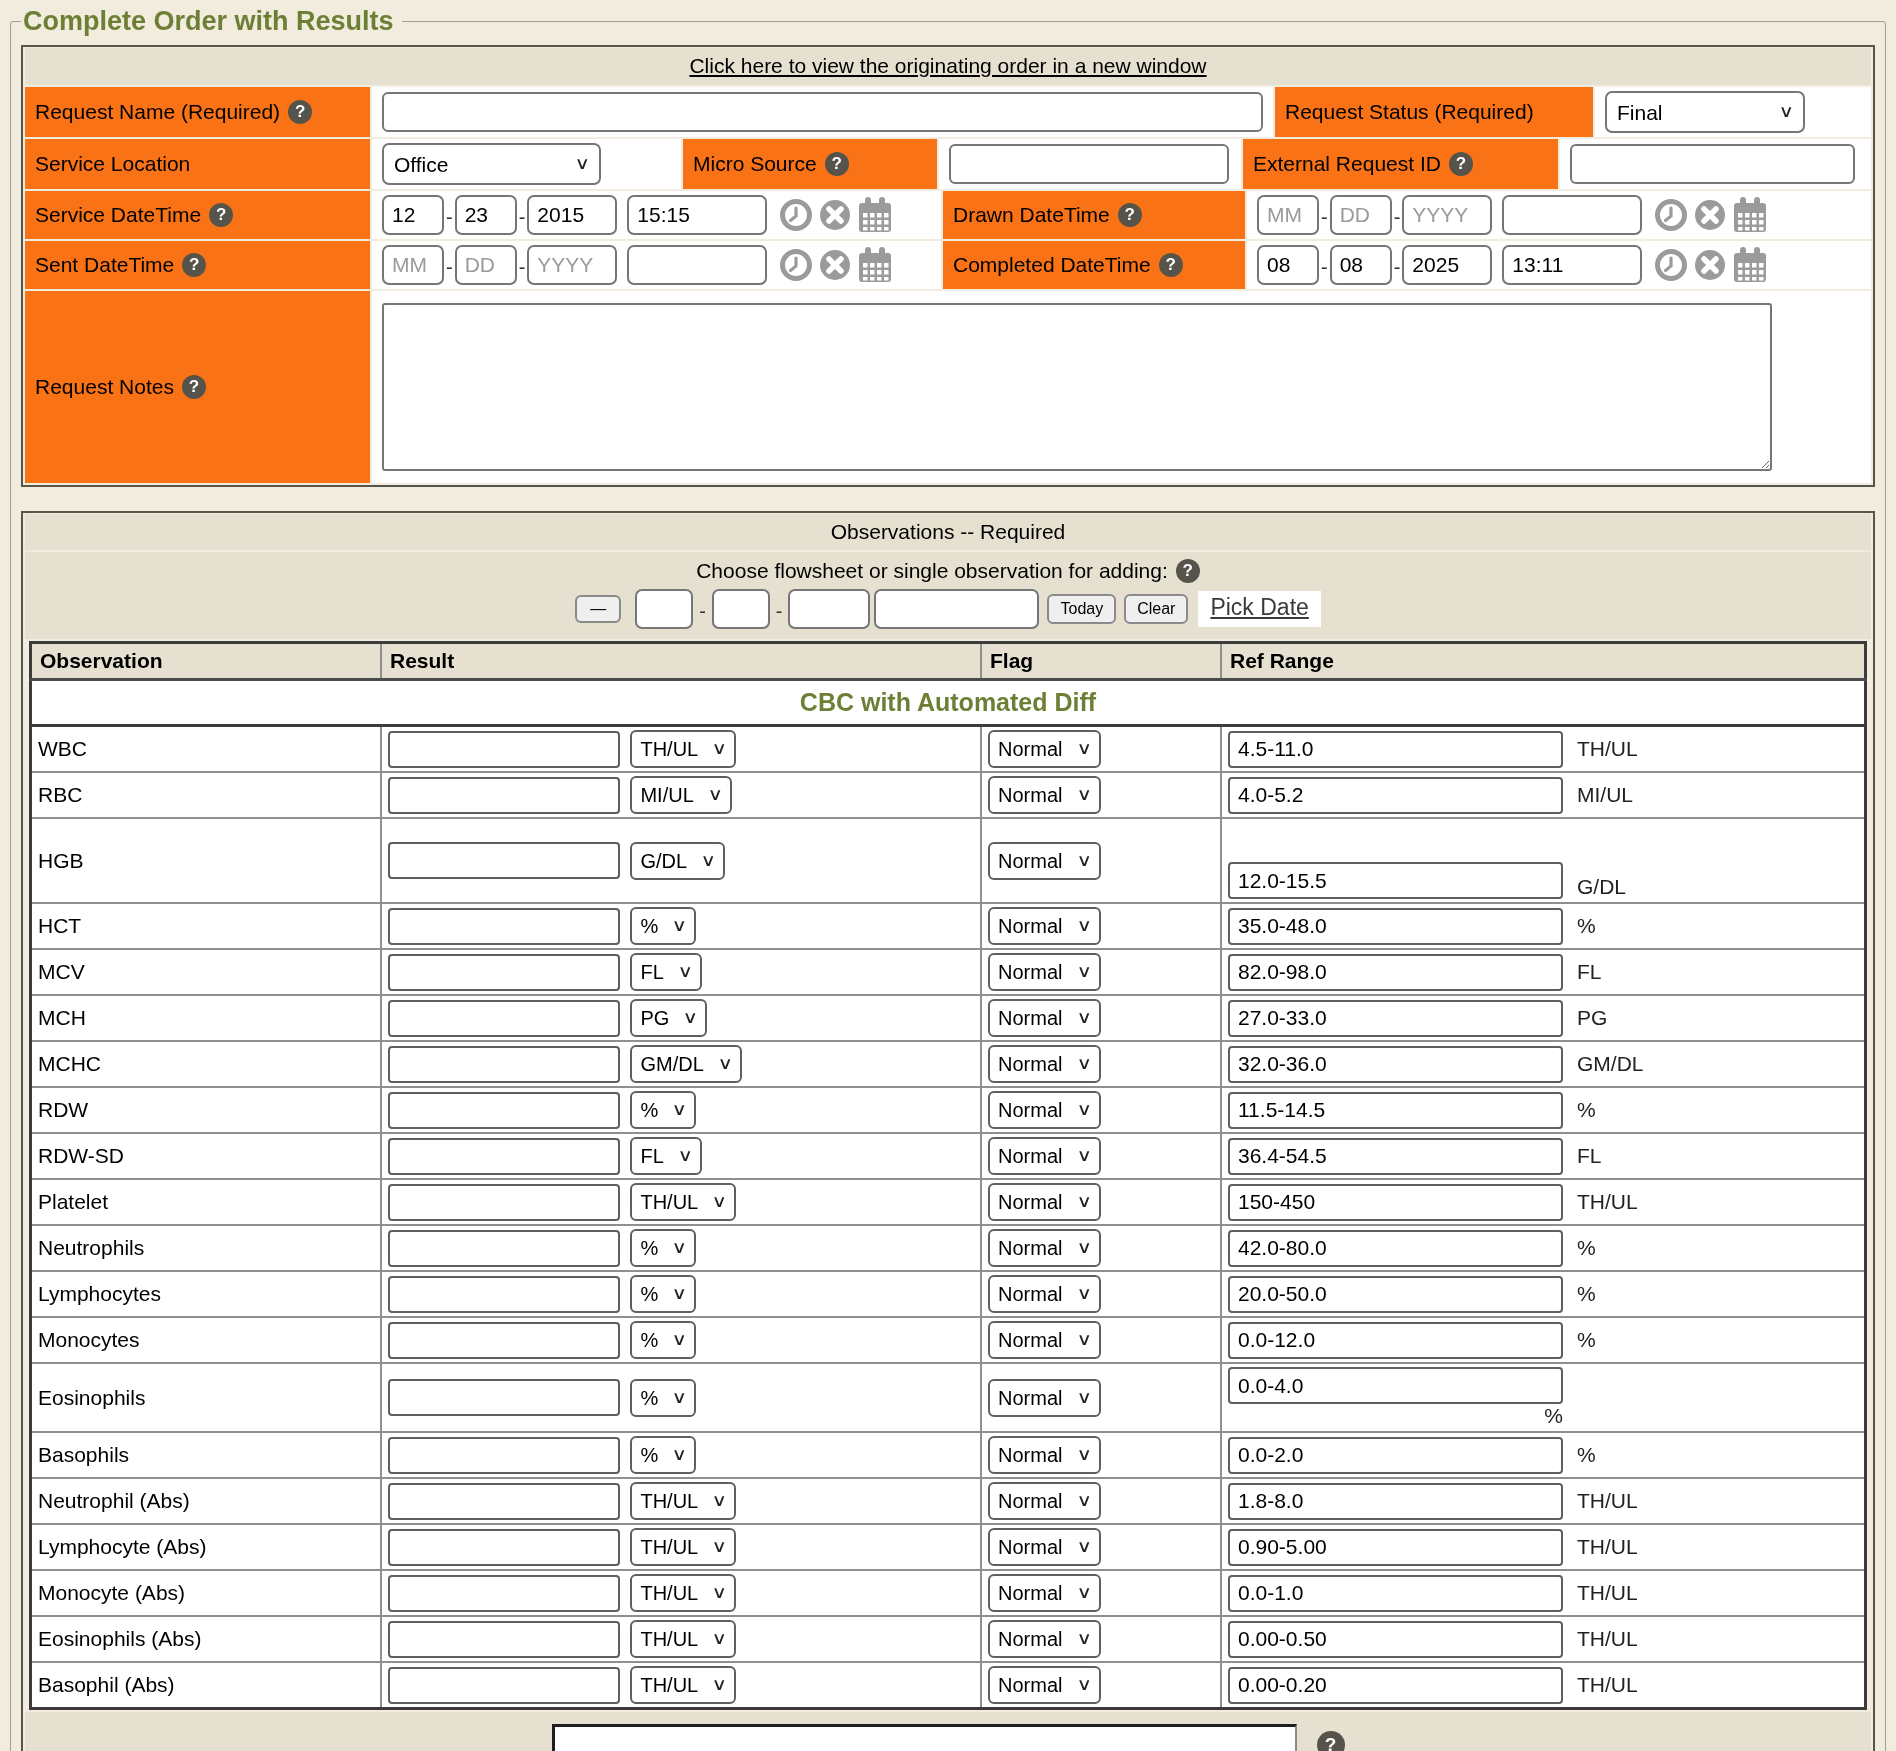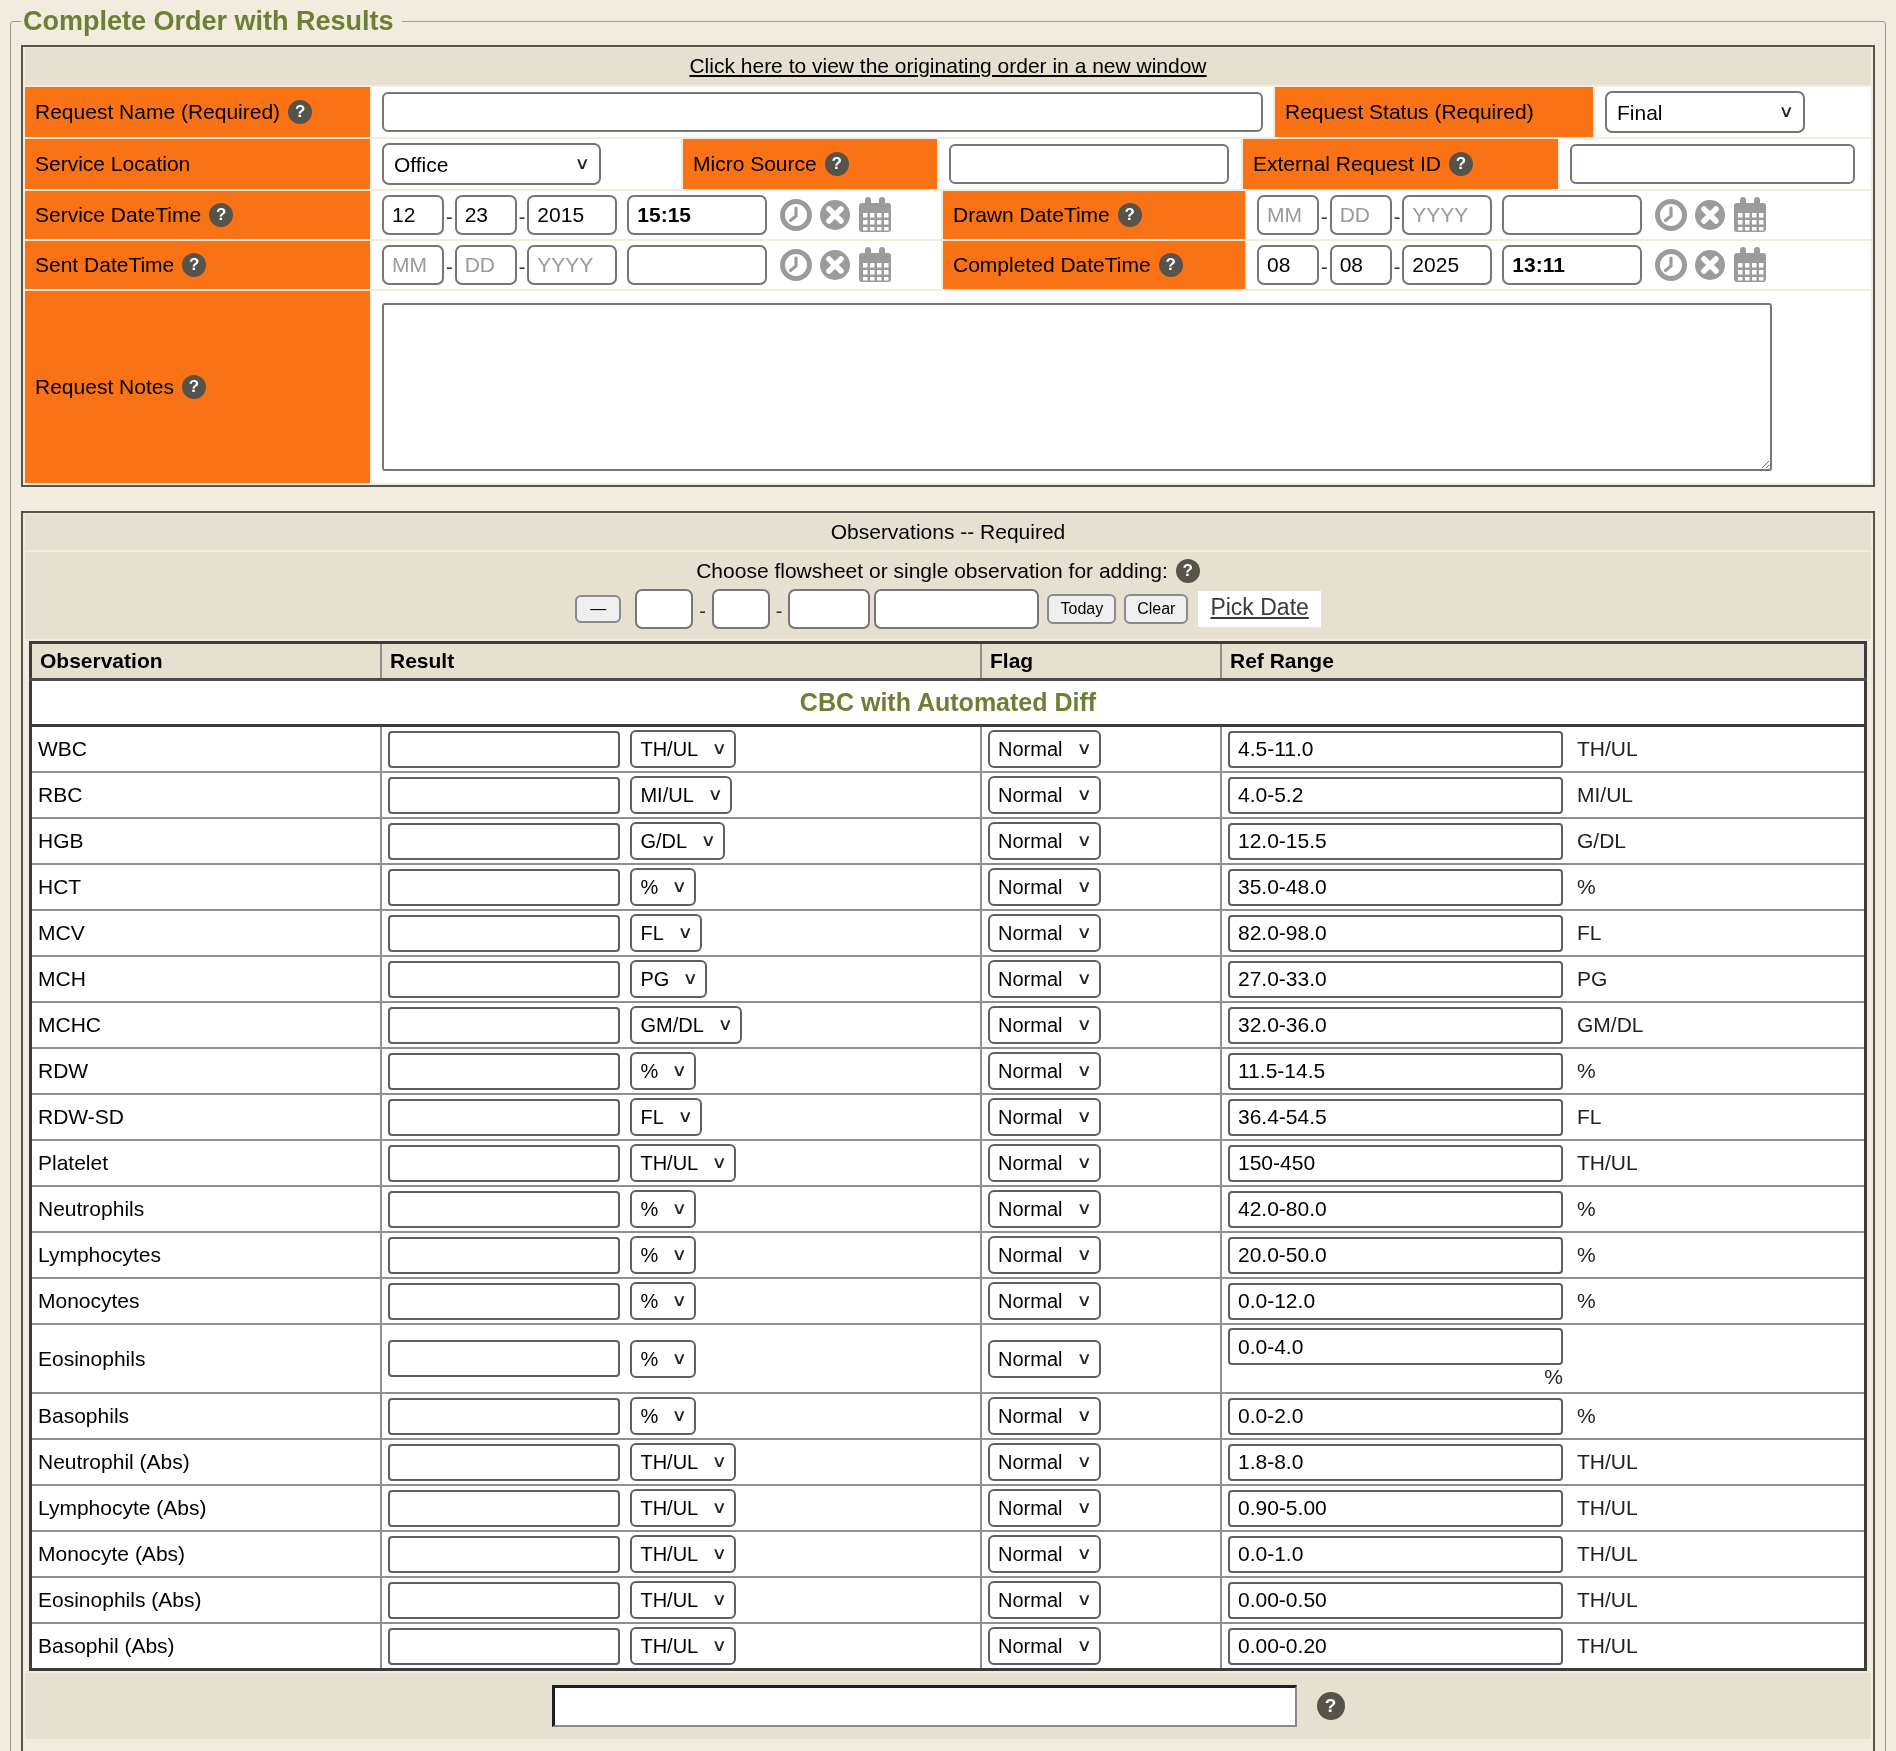--- a/index.html
+++ b/index.html
@@ -40,21 +40,21 @@
       font-family:inherit;padding:0 42px 0 10px;color:#000;}
   .sel::after{content:"\2228";position:absolute;right:13px;top:50%;transform:translateY(-52%) scaleX(1.25);
       font-size:17px;color:#222;pointer-events:none;}
   .w-office select{width:219px;}
   .w-final select{width:200px;}
 
   .dt{display:flex;align-items:center;}
   .dt .ti{border-radius:7px;}
   .dt-mm{width:62px;}
   .dt-yyyy{width:90px;}
-  .dt-time{width:140px;margin-left:10px;font-weight:bold;}
+  .dt-time{width:140px;margin-left:10px;}
   .dsep{font-size:20px;color:#333;margin:0 2px;position:relative;top:2px;}
   .icons{display:inline-flex;align-items:center;gap:5px;margin-left:12px;}
   .icons .ic{display:inline-flex;cursor:pointer;}
 
   textarea.notes{width:1390px;height:168px;border:2px solid #767676;border-radius:3px;
       background:#fff;font-family:inherit;font-size:20px;margin:8px 0;resize:both;box-sizing:border-box;}
 
   .obs-head{background:#e5e0d0;text-align:center;font-size:21px;padding:6px 0;}
   .chooser{background:#e5e0d0;padding:4px 0 10px;margin-top:2px;}
   .chooser-line1{display:flex;justify-content:center;align-items:center;font-size:21px;padding:3px 0 6px;}
@@ -460,21 +460,21 @@
           <span class="sel">
             <select><option class="opt-unit">G/DL</option></select>
           </span>
         </td>
         <td class="c-flag">
           <span class="sel">
             <select><option class="opt-flag">Normal</option></select>
           </span>
         </td>
         <td>
-          <span style="display:inline-flex;align-items:center;">
+          <span style="display:inline-flex;align-items:flex-end;margin-top:40px;">
             <input class="ti ref-input" value="12.0-15.5" style="">
             <span class="ref-unit">G/DL</span>
           </span>
         </td>
       </tr>
 
       <tr>
         <td class="c-obs"><span class="obs-name">HCT</span></td>
         <td class="c-res">
           <input class="ti res-input" style="">

